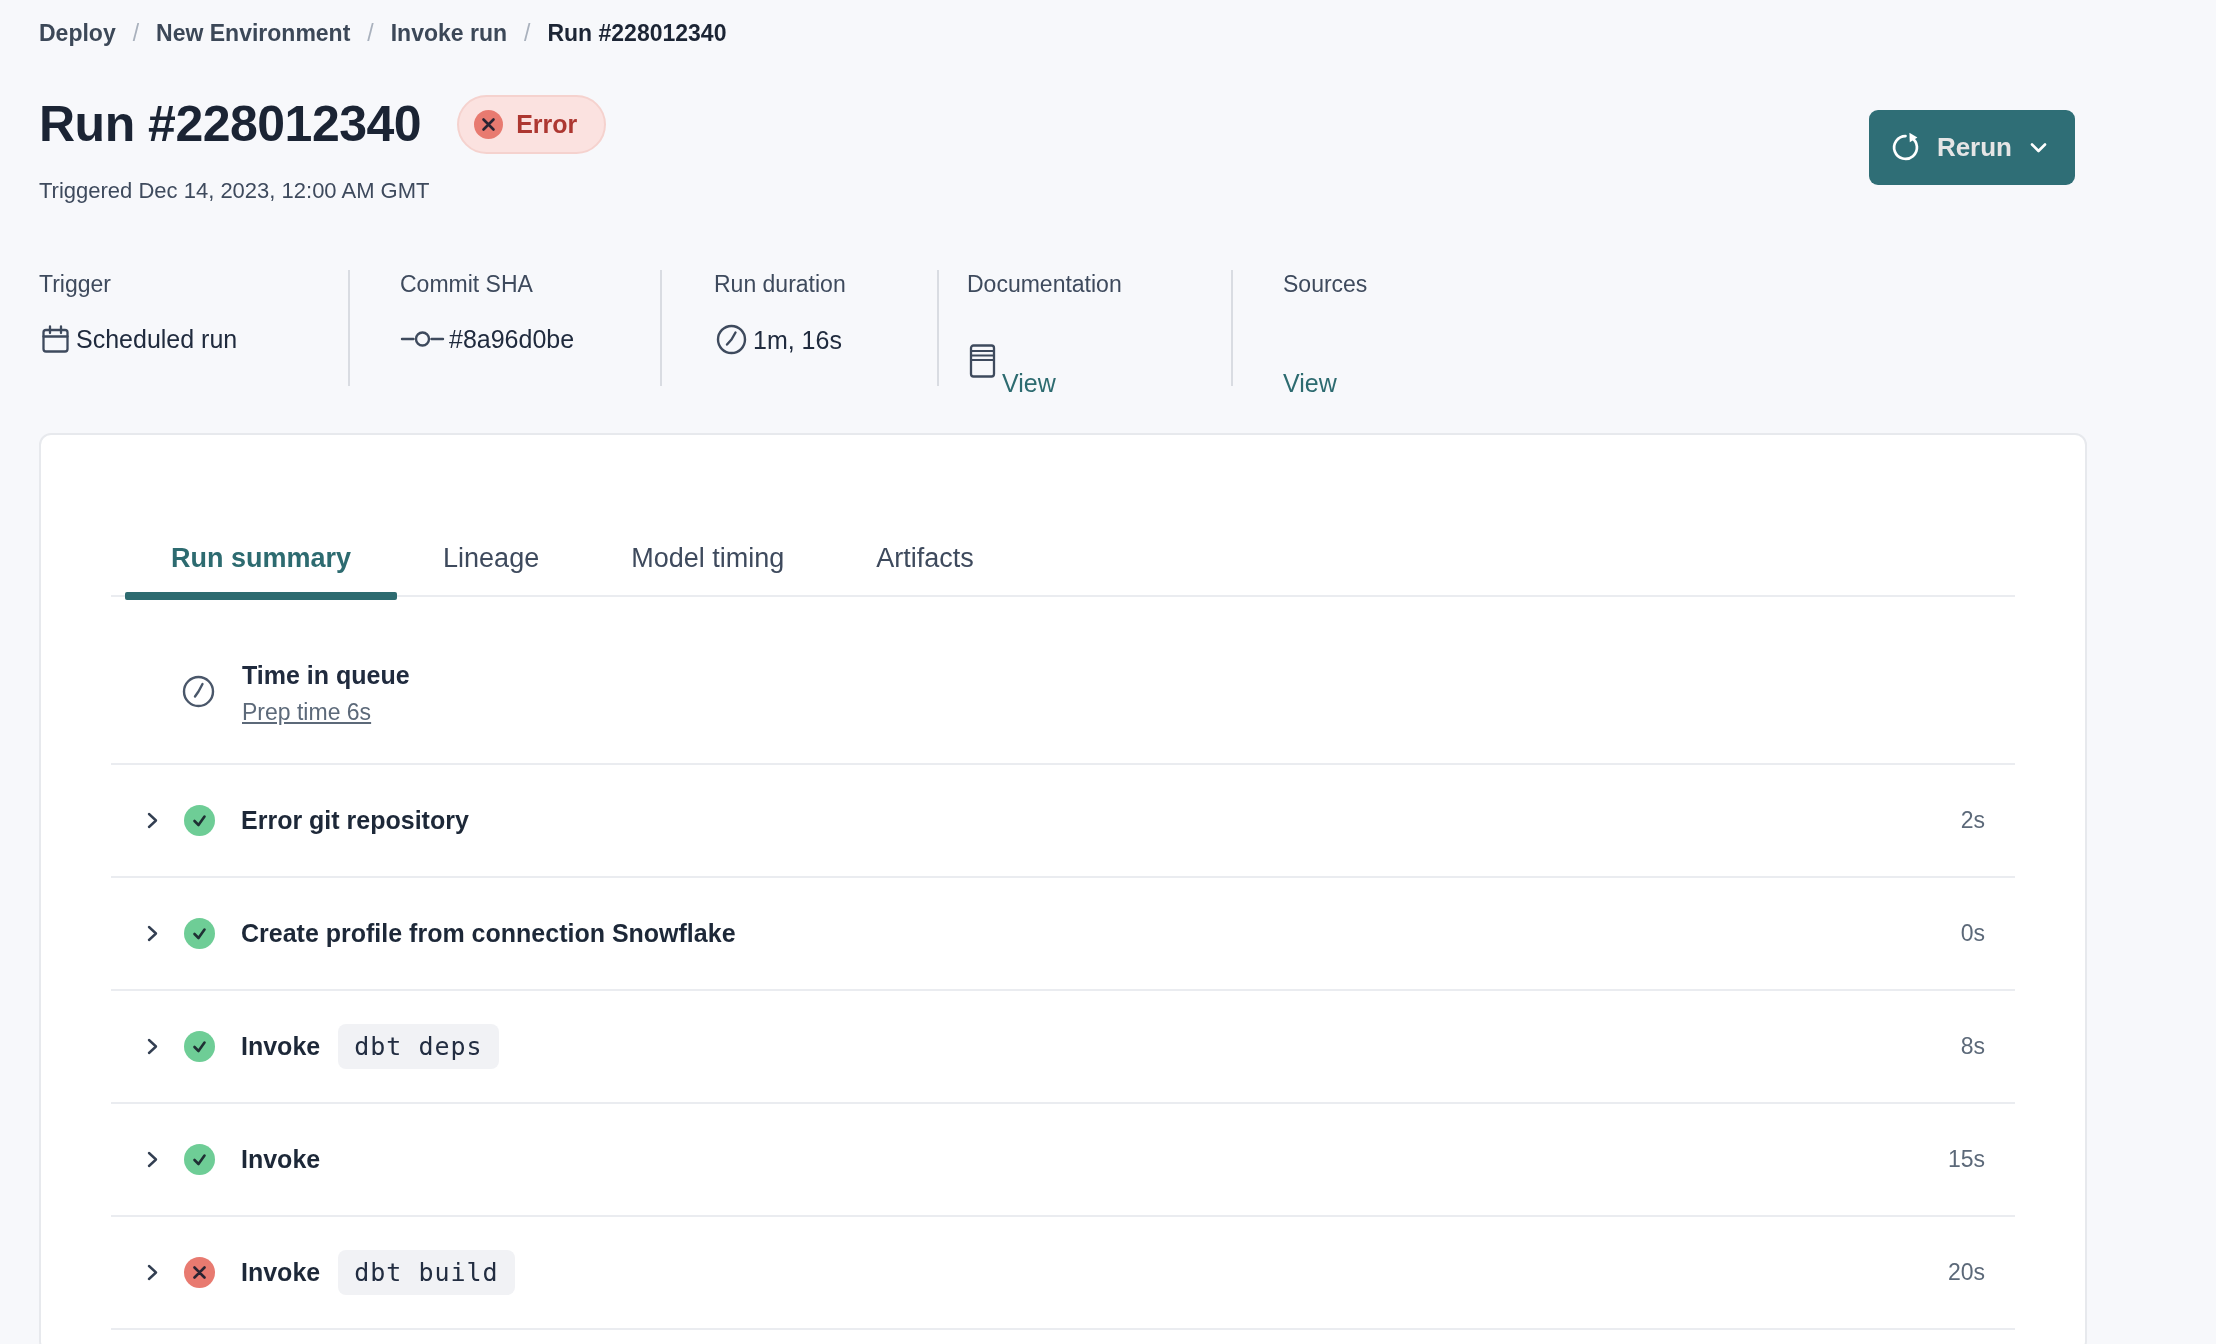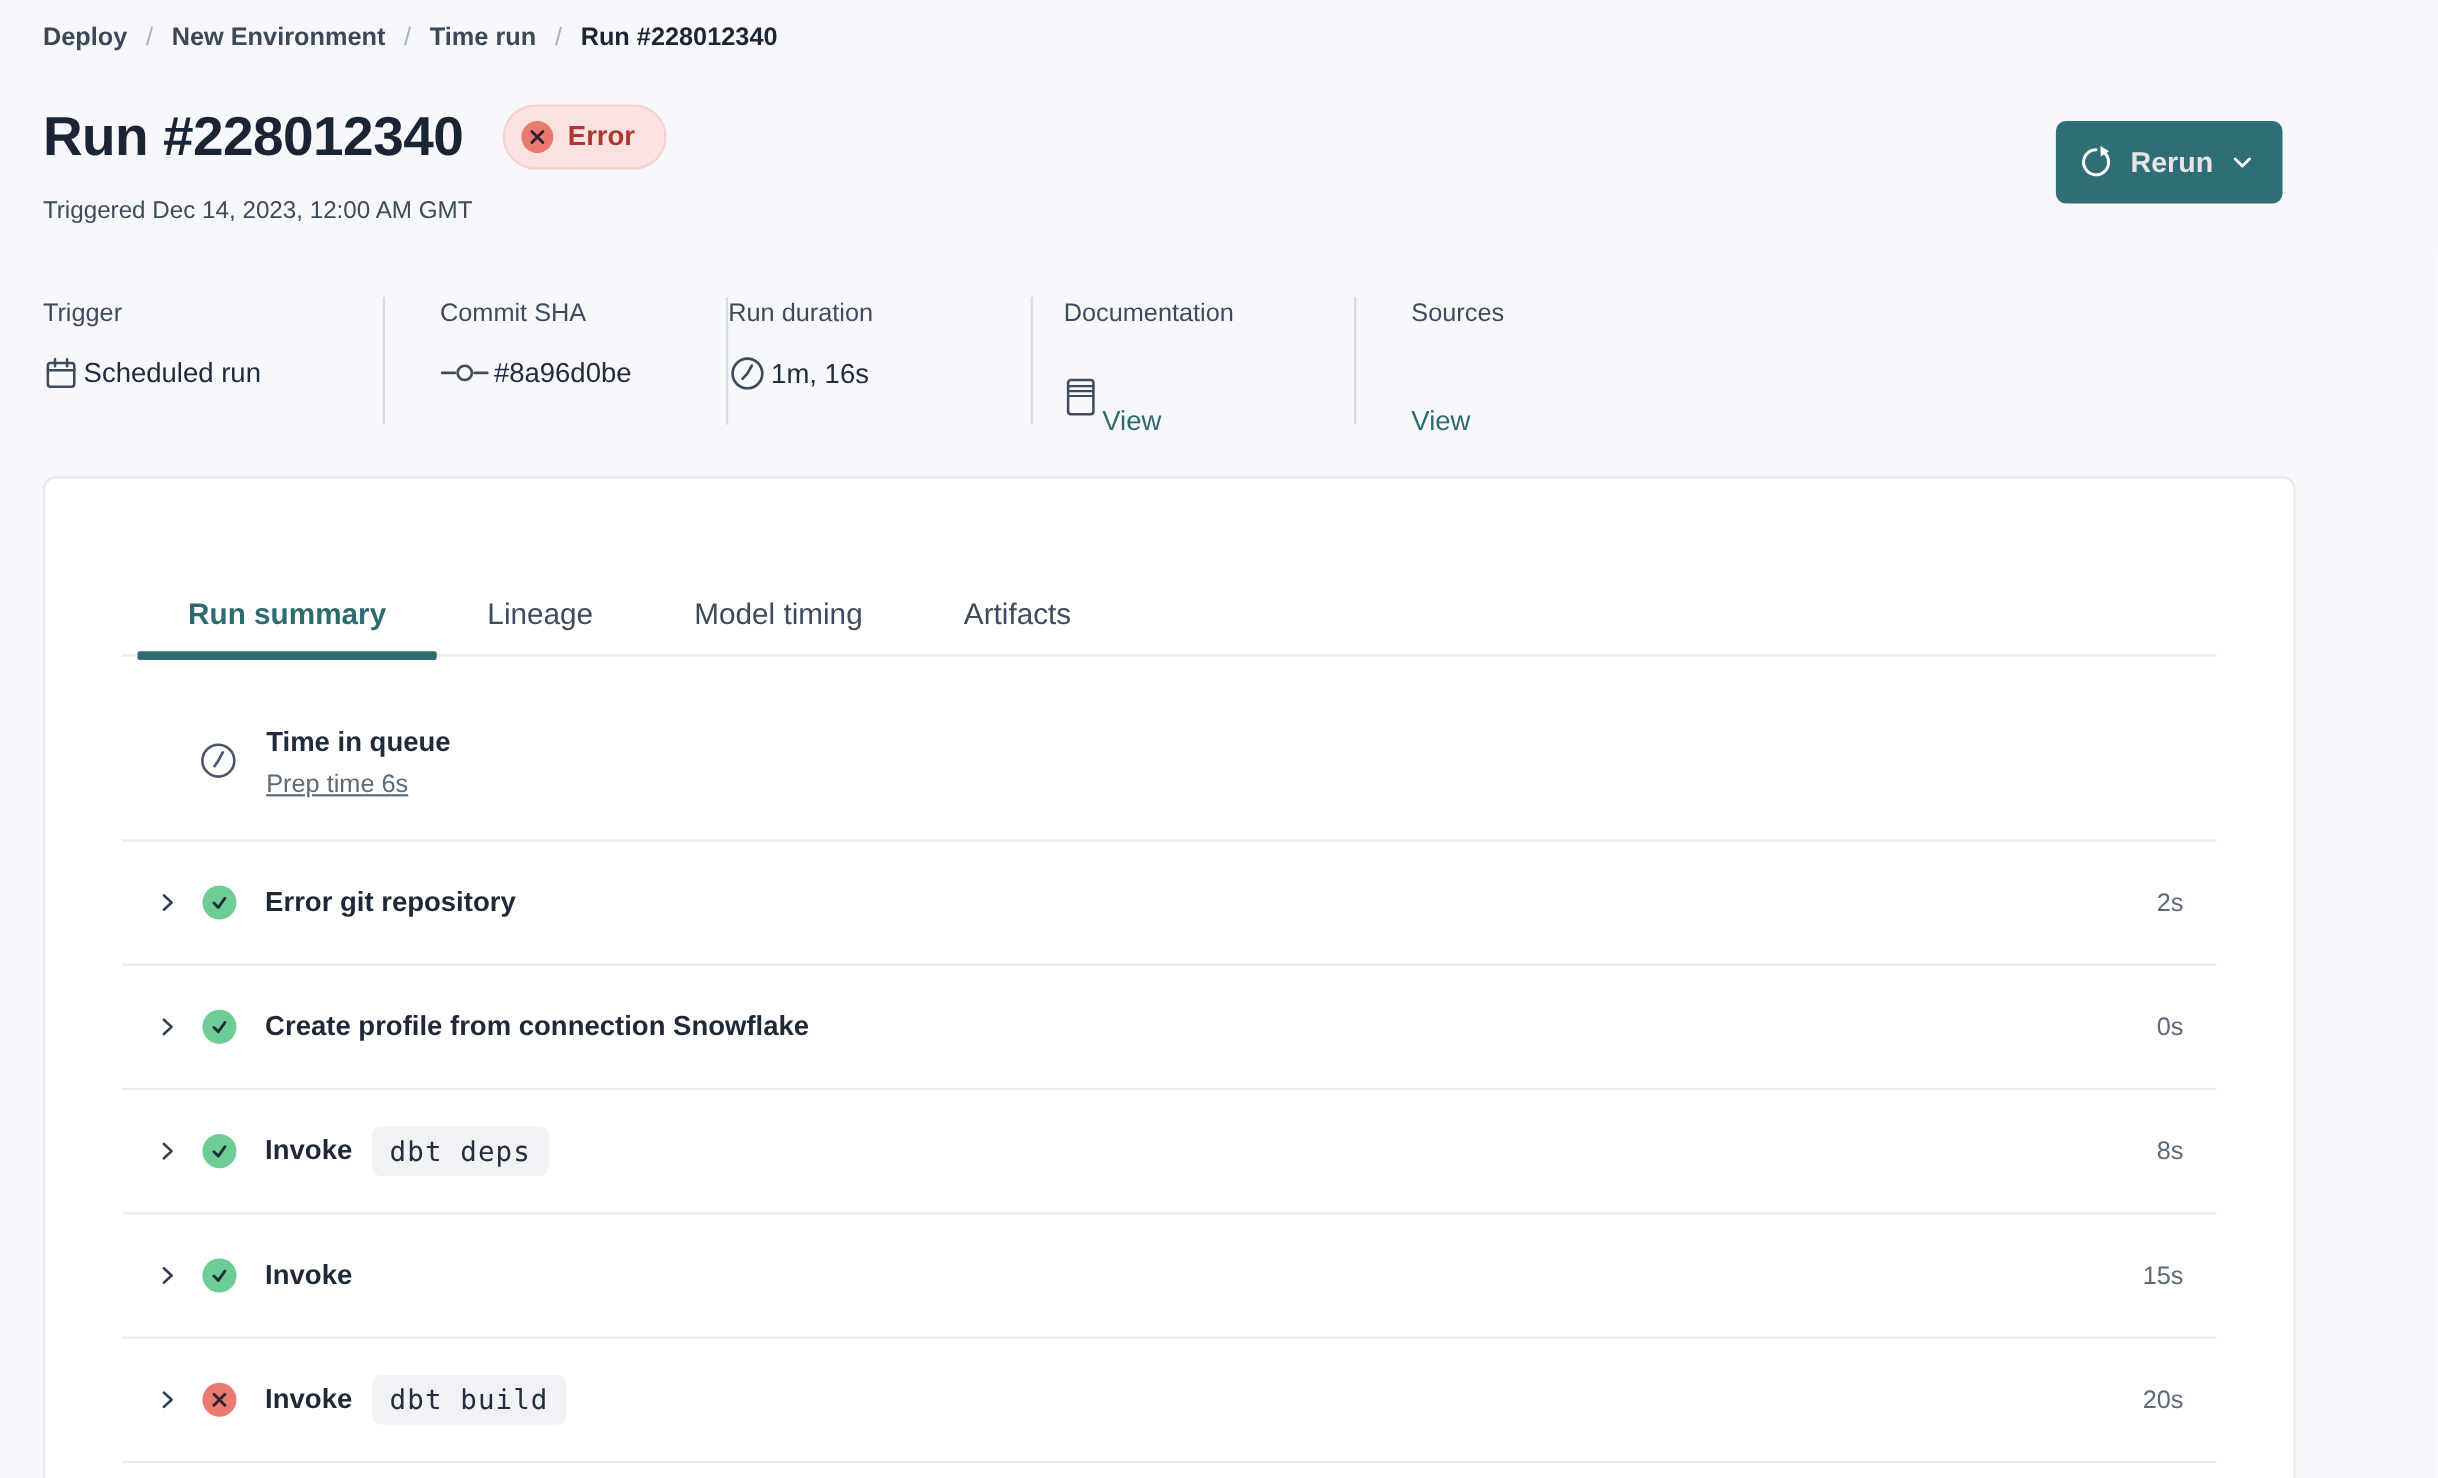--- a/index.html
+++ b/index.html
@@ -35,21 +35,21 @@
            color:#e5e5e5; font-family:"Liberation Sans",sans-serif; font-size:26px; font-weight:600; }
 
   .triggered { position:absolute; top:176px; left:0; font-size:22px; line-height:30px; color:#3e4a5d; }
 
   
   .meta { position:absolute; top:270px; left:0; display:flex; }
   .meta-item { height:116px; border-right:2px solid #d9dce2; }
   .meta-item.last { border-right:none; }
   .m1 { width:311px; }
   .m2 { width:312px; padding-left:50px; }
-  .m3 { width:277px; }
+  .m3 { width:277px; padding-left:52px; }
   .m4 { width:294px; padding-left:28px; }
   .m5 { padding-left:50px; }
   .meta-label { font-size:23px; line-height:28px; color:#3e4a5d; }
   .meta-value { margin-top:24px; display:flex; align-items:center; gap:4px;
                 font-size:25px; line-height:34px; color:#202b3e; }
   .meta-link { color:#2d6b70; text-decoration:none; cursor:pointer;margin-top:44px; }
 
   
   .card { position:absolute; top:433px; left:0; width:2048px; height:920px;
           background:#ffffff; border:2px solid #e7e9ed; border-radius:12px; padding:0 70px; }
@@ -89,21 +89,21 @@
 <body>
 
 <div class="page">
   <div class="content">
 
     <nav class="breadcrumb">
       <span class="crumb">Deploy</span>
       <span class="sep">/</span>
       <span class="crumb">New Environment</span>
       <span class="sep">/</span>
-      <span class="crumb">Time run</span>
+      <span class="crumb">Invoke run</span>
       <span class="sep">/</span>
       <span class="crumb current">Run #228012340</span>
     </nav>
 
     <div class="titlerow">
       <h1 class="page-title">Run #228012340</h1>
       <span class="badge">
         <span class="badge-circle">
           <svg width="17" height="17" viewBox="0 0 17 17">
               <path d="M3.5 3.5 L13.5 13.5 M13.5 3.5 L3.5 13.5" stroke="#2a2433" stroke-width="2.6" stroke-linecap="round"></path>

